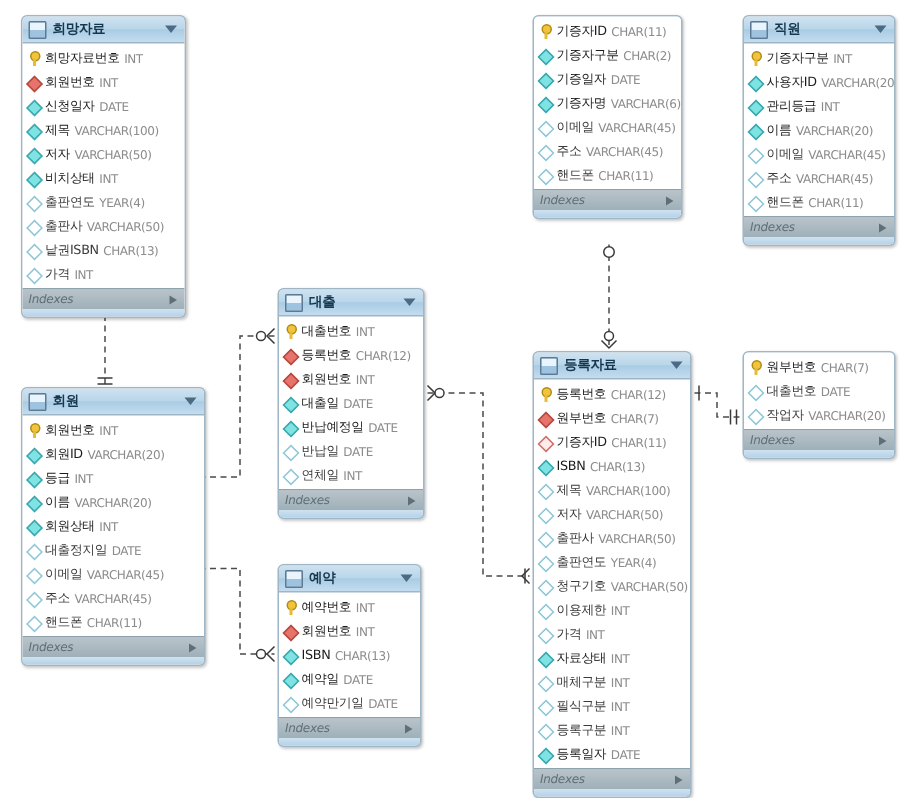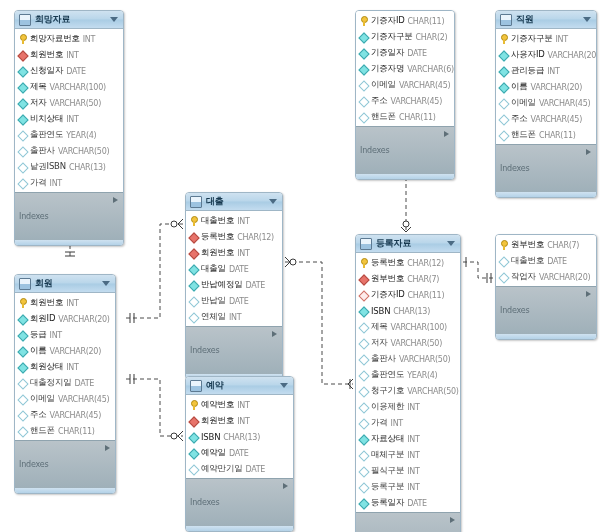--- a/index.html
+++ b/index.html
@@ -100,22 +100,23 @@
     transform:rotate(45deg);
   }
   .cname{font-size:8.5px;color:#1b1b1b;letter-spacing:-0.2px;}
   .ctype{font-size:8px;color:#8c8c8c;margin-left:3px;letter-spacing:-0.3px;}
   .col.nullable .cname{color:#3a3a3a;}
   .idx-bar{
     height:13px;
     background:linear-gradient(to bottom,#b9c3c9 0%,#9fb0b9 100%);
     border-top:1px solid #8fa3ae;
     display:flex;align-items:center;
-    padding:17px 4px;
+    padding:0 4px;
     position:relative;
+    font-style:italic;
   }
   .idx-label{font-size:8px;color:#5e6f78;letter-spacing:-0.2px;}
   .idx-caret{
     position:absolute;right:5px;top:3.5px;
     width:0;height:0;
     border-top:3.5px solid transparent;
     border-bottom:3.5px solid transparent;
     border-left:5px solid #5e6f78;
   }
   .tbl-foot{height:5px;background:linear-gradient(to bottom,#cfe2f0,#b4d2e8);}
@@ -279,21 +280,21 @@
             <span class="cname">가격</span>
             <span class="ctype">INT</span>
           </div>
         </div>
         <div class="idx-bar">
           <span class="idx-label">Indexes</span>
           <span class="idx-caret"></span>
         </div>
         <div class="tbl-foot"></div>
       </div>
-      <div class="table-box" style="left: 14px; top: 274px; width: 102px;">
+      <div class="table-box" style="left: 14px; top: 258px; width: 123px;">
         <div class="tbl-header">
           <span class="tbl-icon"></span>
           <span class="tbl-title">회원</span>
           <span class="tbl-caret"></span>
         </div>
         <div class="cols">
           <div class="col">
             <span class="ckey k-pk"></span>
             <span class="cname">회원번호</span>
             <span class="ctype">INT</span>
@@ -387,21 +388,21 @@
             <span class="cname">연체일</span>
             <span class="ctype">INT</span>
           </div>
         </div>
         <div class="idx-bar">
           <span class="idx-label">Indexes</span>
           <span class="idx-caret"></span>
         </div>
         <div class="tbl-foot"></div>
       </div>
-      <div class="table-box" style="left: 185px; top: 376px; width: 109px;">
+      <div class="table-box" style="left: 185px; top: 376px; width: 96px;">
         <div class="tbl-header">
           <span class="tbl-icon"></span>
           <span class="tbl-title">예약</span>
           <span class="tbl-caret"></span>
         </div>
         <div class="cols">
           <div class="col">
             <span class="ckey k-pk"></span>
             <span class="cname">예약번호</span>
             <span class="ctype">INT</span>

